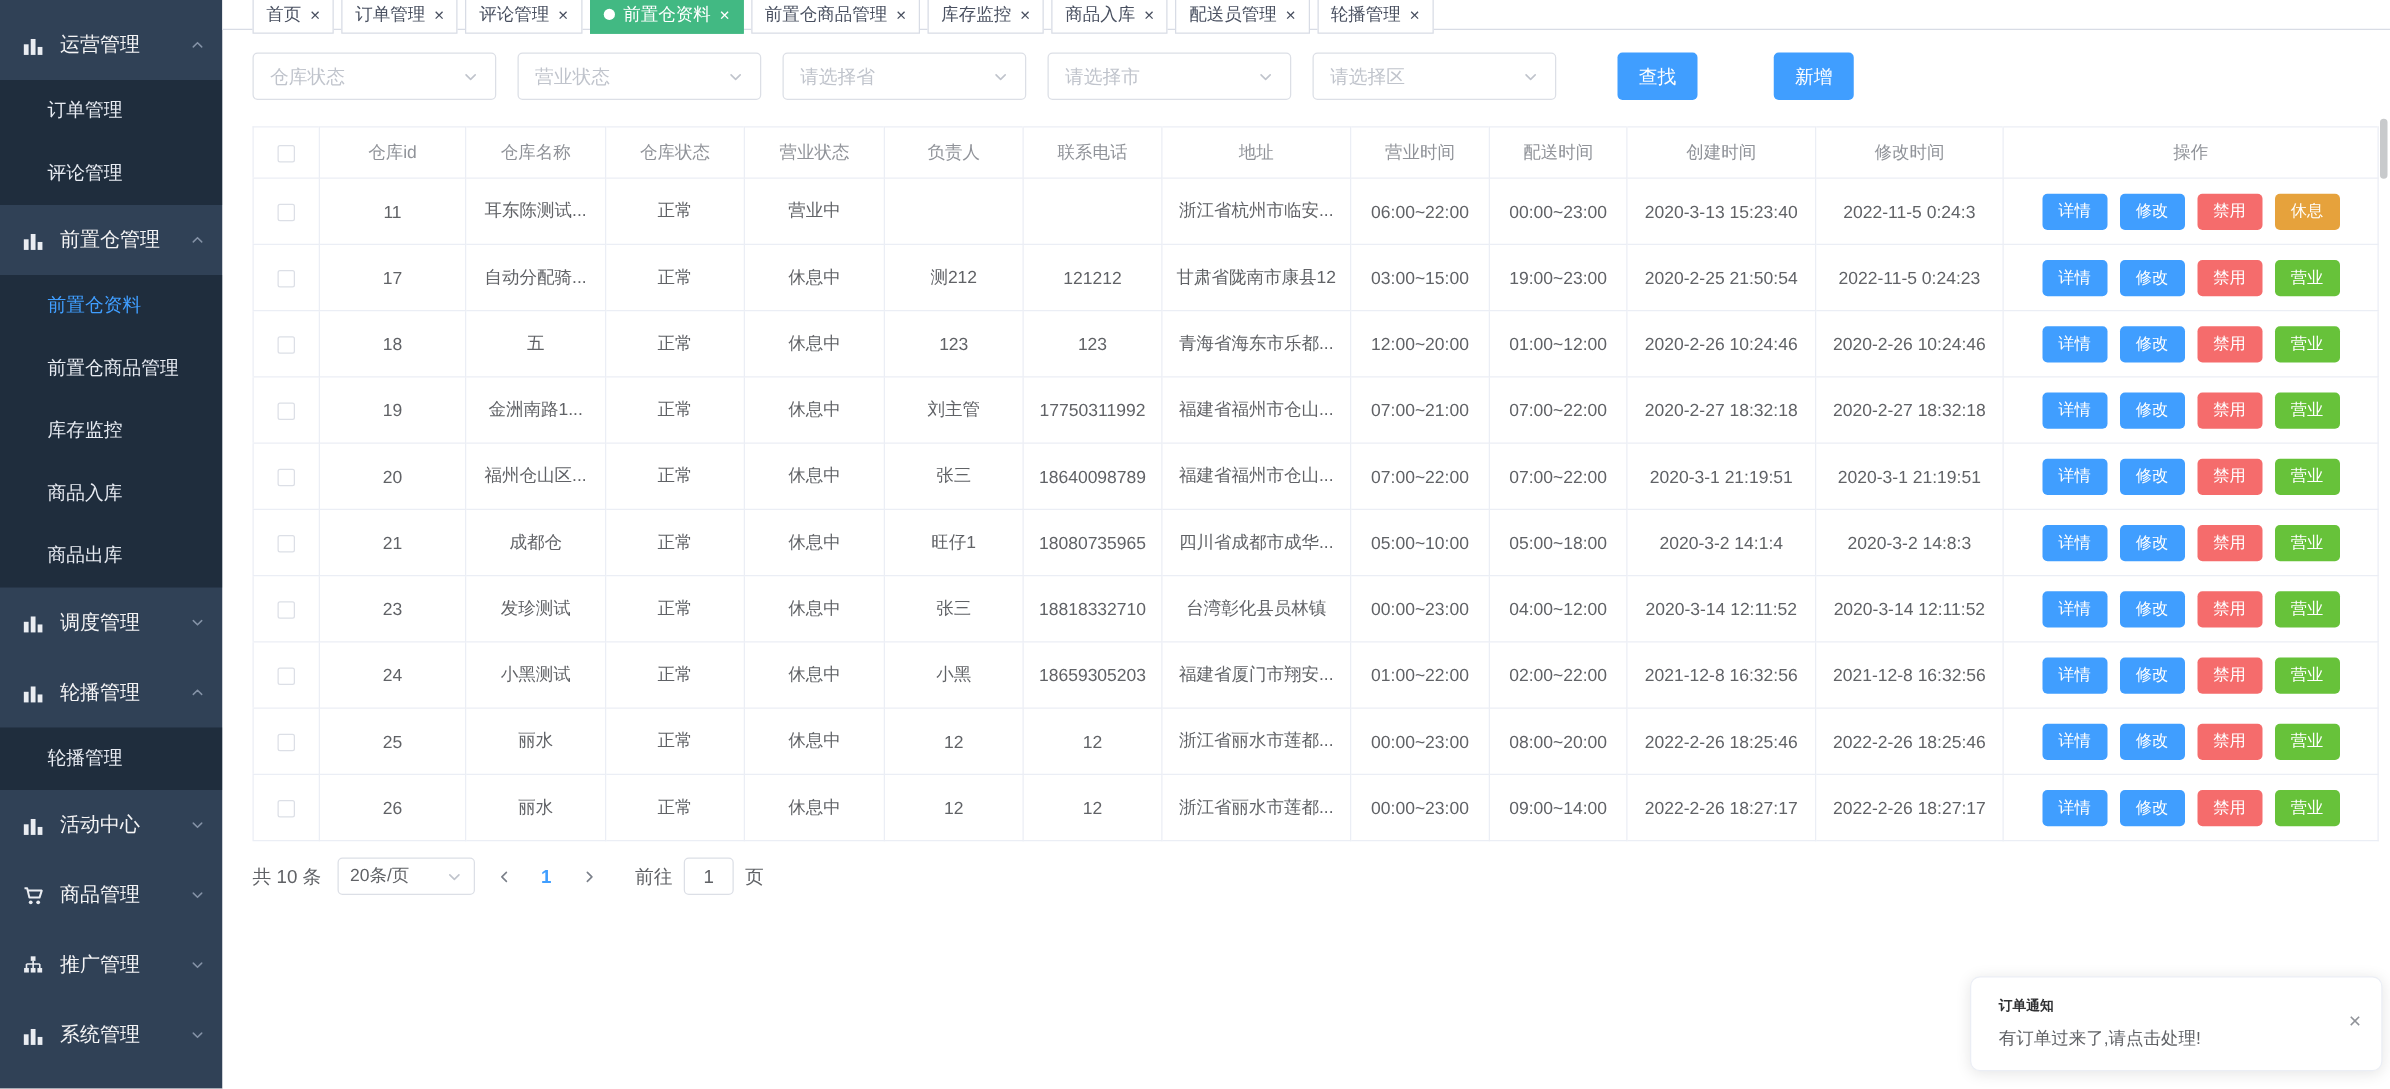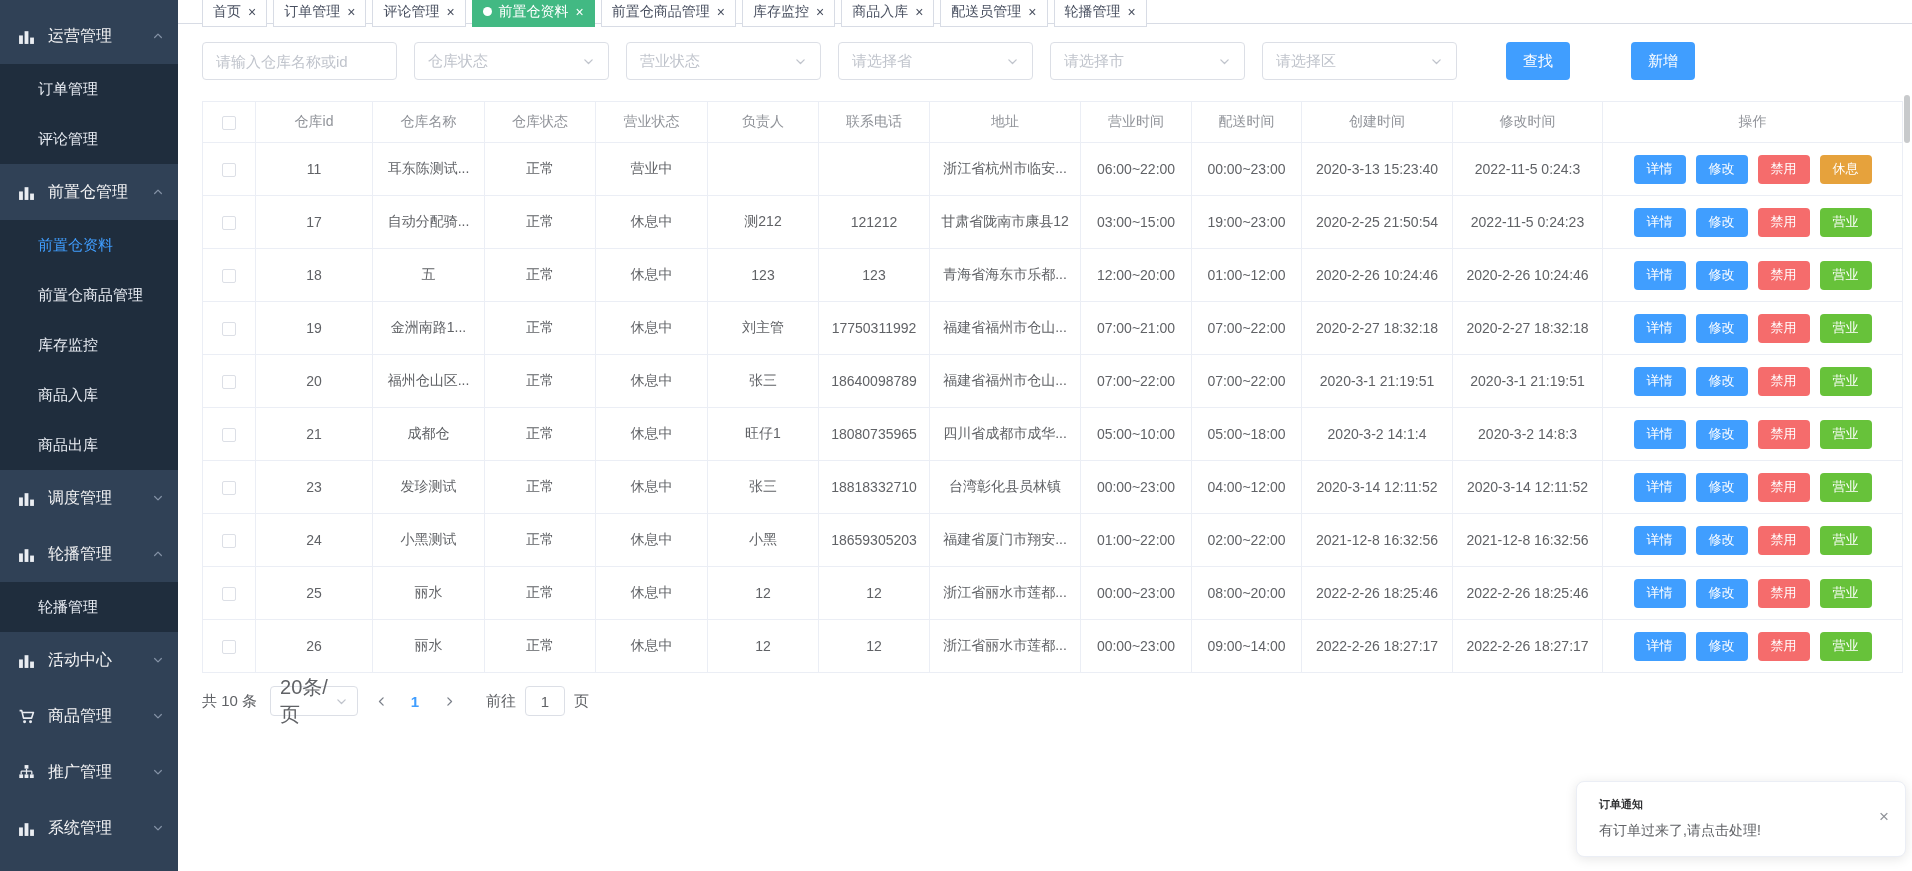--- a/index.html
+++ b/index.html
@@ -50,21 +50,21 @@
   .checkbox{display:inline-block; width:14px; height:14px; border:1px solid #dcdfe6; border-radius:2px; background:#fff; vertical-align:middle; cursor:pointer;}
   .op-btn{display:inline-block; height:29px; padding:0 13px; border:none; border-radius:4px; color:#fff; font-size:13px; margin:0 5px; cursor:pointer; white-space:nowrap;}
   .op-primary{background:var(--primary);}
   .op-danger{background:var(--danger);}
   .op-warning{background:var(--warning);}
   .op-success{background:var(--success);}
 
   
   .pagination{display:flex; align-items:center; margin-top:13px; color:#606266; font-size:15px;}
   .page-total{margin-right:13px; white-space:nowrap;}
-  .page-size-select{width:88px; height:30px; border:1px solid #dcdfe6; border-radius:4px; display:flex; align-items:center; padding:0 9px; color:#606266; font-size:20px; cursor:pointer;}
+  .page-size-select{width:110px; height:30px; border:1px solid #dcdfe6; border-radius:4px; display:flex; align-items:center; padding:0 9px; color:#606266; font-size:14px; cursor:pointer;}
   .page-size-select span{flex:1;}
   .page-arrow{width:30px; height:30px; display:inline-flex; align-items:center; justify-content:center; color:#7b808a; cursor:pointer; margin-left:8px;}
   .page-arrow svg{width:13px; height:13px;}
   .page-number{color:var(--primary); font-weight:bold; margin-left:8px; min-width:22px; text-align:center; cursor:pointer;}
   .page-number + .page-arrow{margin-left:8px;}
   .goto-label{margin-left:22px;}
   .goto-input{width:40px; height:30px; border:1px solid #dcdfe6; border-radius:4px; text-align:center; color:#606266; font-size:15px; margin:0 9px; outline:none;}
 
   
   .notification{position:absolute; right:6px; bottom:14px; width:330px; background:#fff; border:1px solid #ebeef5; border-radius:8px; box-shadow:0 2px 12px rgba(0,0,0,0.1); padding:15px 18px 16px 22px;}
@@ -242,21 +242,20 @@
         </div>
         <div class="tab">
           <span class="tab-label">轮播管理</span>
           <span class="tab-close">×</span>
         </div>
       </div>
 
     <div class="content">
 
       <div class="filter-row">
-        <input class="filter-field" placeholder="请输入仓库名称或id" style="">
         <span id="filter-selects" style="display:contents"><div class="filter-field">
               <span class="select-placeholder">仓库状态</span>
               <svg viewBox="0 0 16 16" class="select-chevron">
                 <path d="M3.5 6l4.5 4.5L12.5 6" fill="none" stroke="currentColor" stroke-width="1.6" stroke-linecap="round" stroke-linejoin="round"></path>
               </svg>
             </div><div class="filter-field">
               <span class="select-placeholder">营业状态</span>
               <svg viewBox="0 0 16 16" class="select-chevron">
                 <path d="M3.5 6l4.5 4.5L12.5 6" fill="none" stroke="currentColor" stroke-width="1.6" stroke-linecap="round" stroke-linejoin="round"></path>
               </svg>

